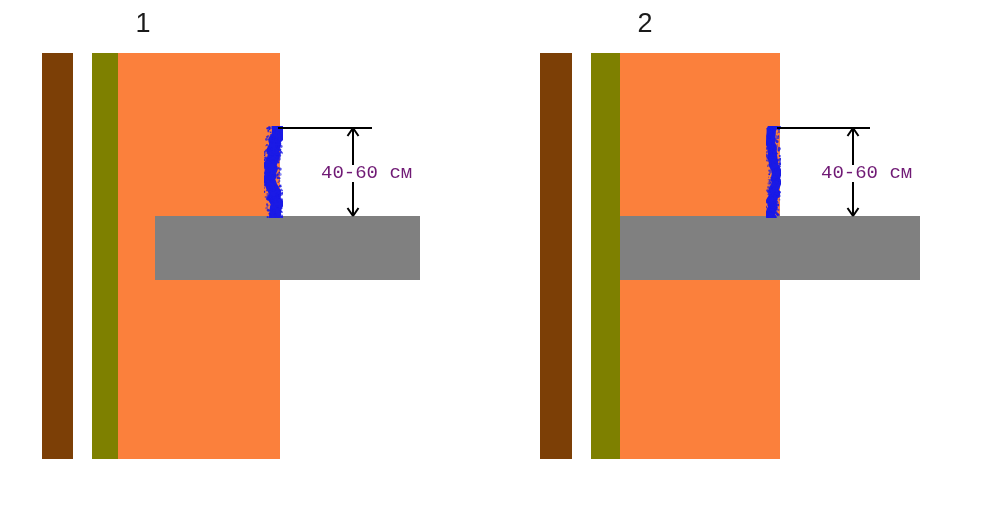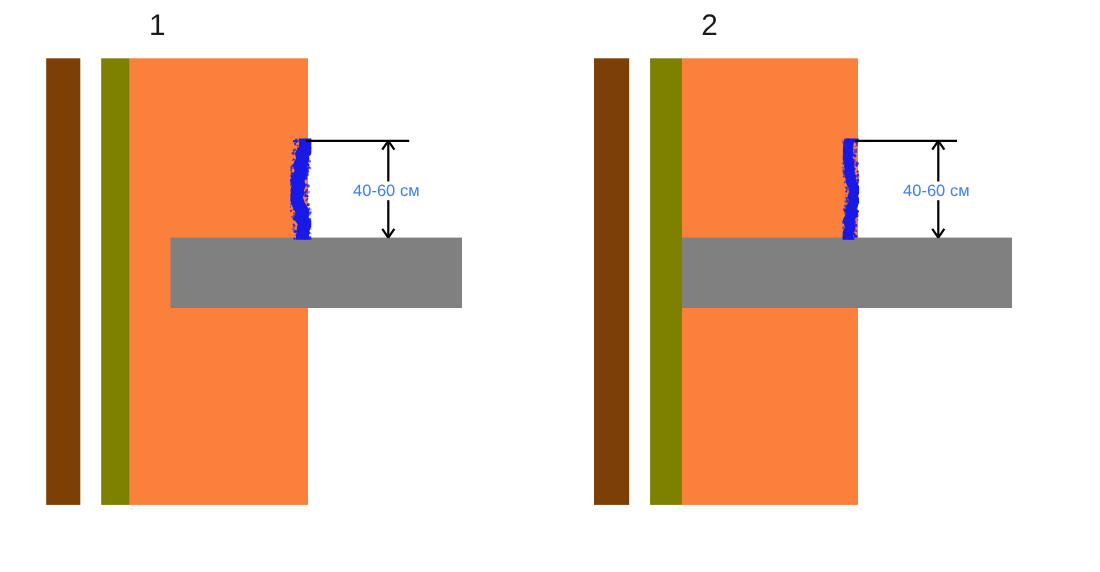--- a/index.html
+++ b/index.html
@@ -56,27 +56,27 @@
   }
   .bead svg { display: block; }
 
   
   .dim {
     position: absolute;
   }
   .dim svg { display: block; overflow: visible; }
   .dim-text {
     position: absolute;
-    font-size: 15px;
+    font-size: 19px;
     line-height: 17px;
-    color: #3b82f6;
+    color: #701a75;
     background: #ffffff;
     padding: 0 3px;
     white-space: nowrap;
-    font-family: Liberation Sans, sans-serif;
+    font-family: Liberation Mono, monospace;
   }
 </style>
 </head>
 <body>
 
 <div class="diagram">
 
   <div class="panel" id="panel-1">
 
     <div class="panel-label" id="p1-label" style="left: 113px;">1</div>

